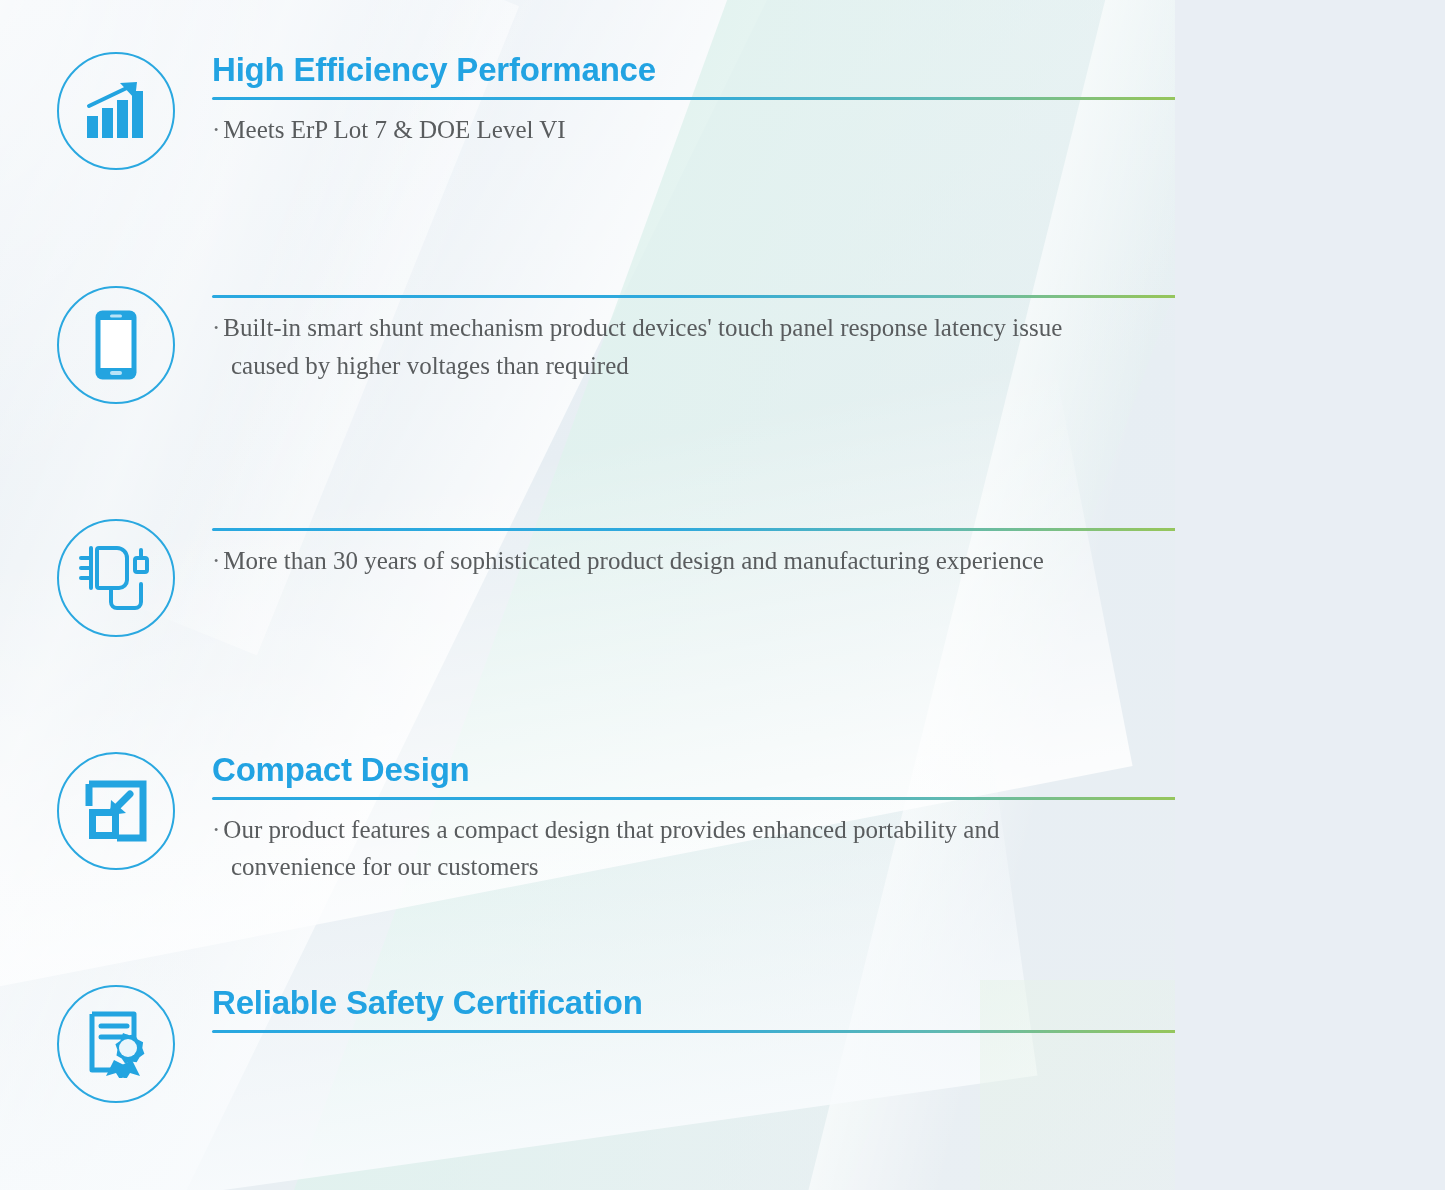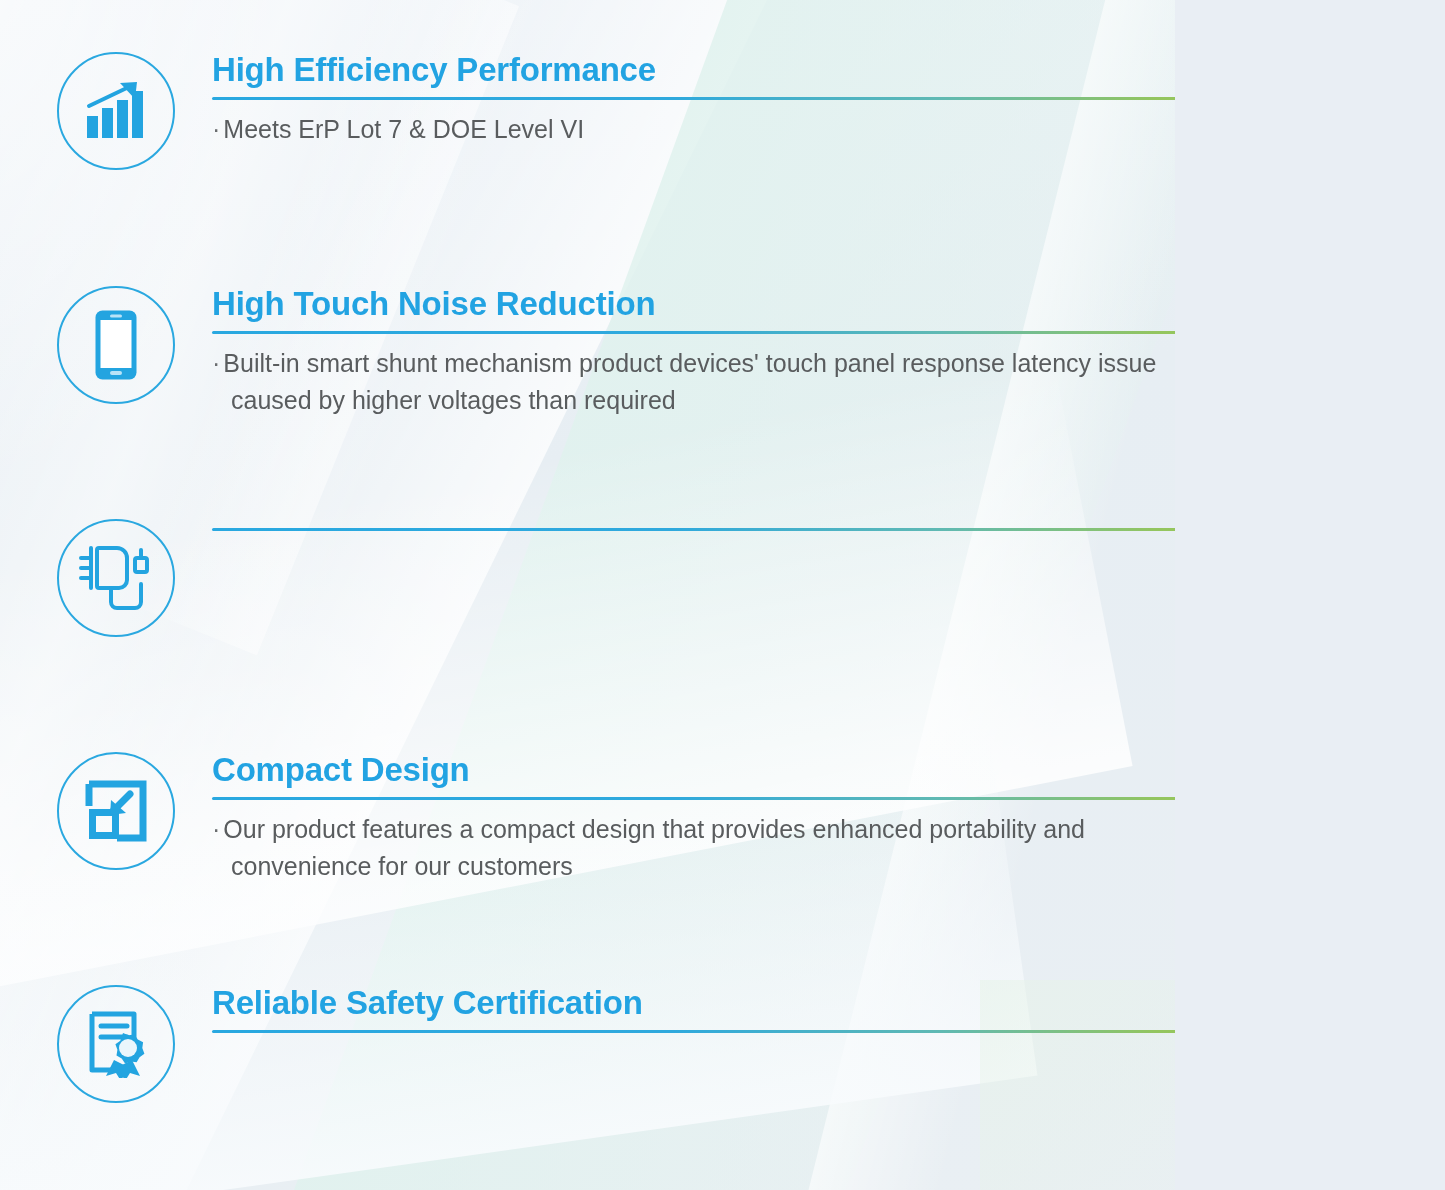--- a/index.html
+++ b/index.html
@@ -130,20 +130,21 @@
 
   .bullets {
     margin-top: 11px;
   }
 
   .bullet {
     font-size: 25px;
     color: #595c5e;
     line-height: 1.5;
     white-space: nowrap;
+    font-family: Liberation Serif, serif;
   }
   .bullet .dot { color: #6a6d6f; margin-right: 3px; }
   .bullet .cont { display: block; padding-left: 19px; }
 
   
   .icon-svg { display: block; }
 </style>
 </head>
 <body>
 
@@ -186,21 +187,20 @@
   <div class="feature" style="top:286px;">
     <div class="icon-circle">
       <svg class="icon-svg" width="44" height="72" viewBox="0 0 44 72" aria-hidden="true">
         <rect x="1.5" y="1.5" width="41" height="69" rx="7" ry="7" fill="#23a4e0"></rect>
         <rect x="6.5" y="11" width="31" height="48" fill="#ffffff"></rect>
         <rect x="16" y="5.5" width="12" height="3" rx="1.5" fill="#b9e3f7"></rect>
         <rect x="16" y="62" width="12" height="4" rx="2" fill="#b9e3f7"></rect>
       </svg>
     </div>
     <div class="feature-body">
-      <div class="feature-title">High Touch Noise Reduction</div>
       <div class="divider"></div>
       <div class="bullets">
         <div class="bullet">
           <span class="dot">·</span><span>Built-in smart shunt mechanism product devices' touch panel response latency issue</span>
           <span class="cont">caused by higher voltages than required</span>
         </div>
       </div>
     </div>
   </div>
 
@@ -215,20 +215,23 @@
           <path d="M4 36 h10"></path>
           <path d="M34 46 v14 a6 6 0 0 0 6 6 h18 a6 6 0 0 0 6 -6 v-18"></path>
           <rect x="58" y="16" width="12" height="14" rx="2"></rect>
           <path d="M64 8 v8"></path>
         </g>
       </svg>
     </div>
     <div class="feature-body">
       <div class="divider"></div>
       <div class="bullets">
+        <div class="bullet">
+          <span class="dot">·</span><span>More than 30 years of sophisticated product  design and manufacturing experience</span>
+        </div>
       </div>
     </div>
   </div>
 
   <div class="feature" style="top:752px;">
     <div class="icon-circle">
       <svg class="icon-svg" width="64" height="64" viewBox="0 0 64 64" aria-hidden="true">
         <path d="M5 5 h54 v54 h-26" fill="none" stroke="#23a4e0" stroke-width="7"></path>
         <path d="M5 5 v22" fill="none" stroke="#23a4e0" stroke-width="7"></path>
         <rect x="8.5" y="33.5" width="23" height="23" fill="none" stroke="#23a4e0" stroke-width="7"></rect>

